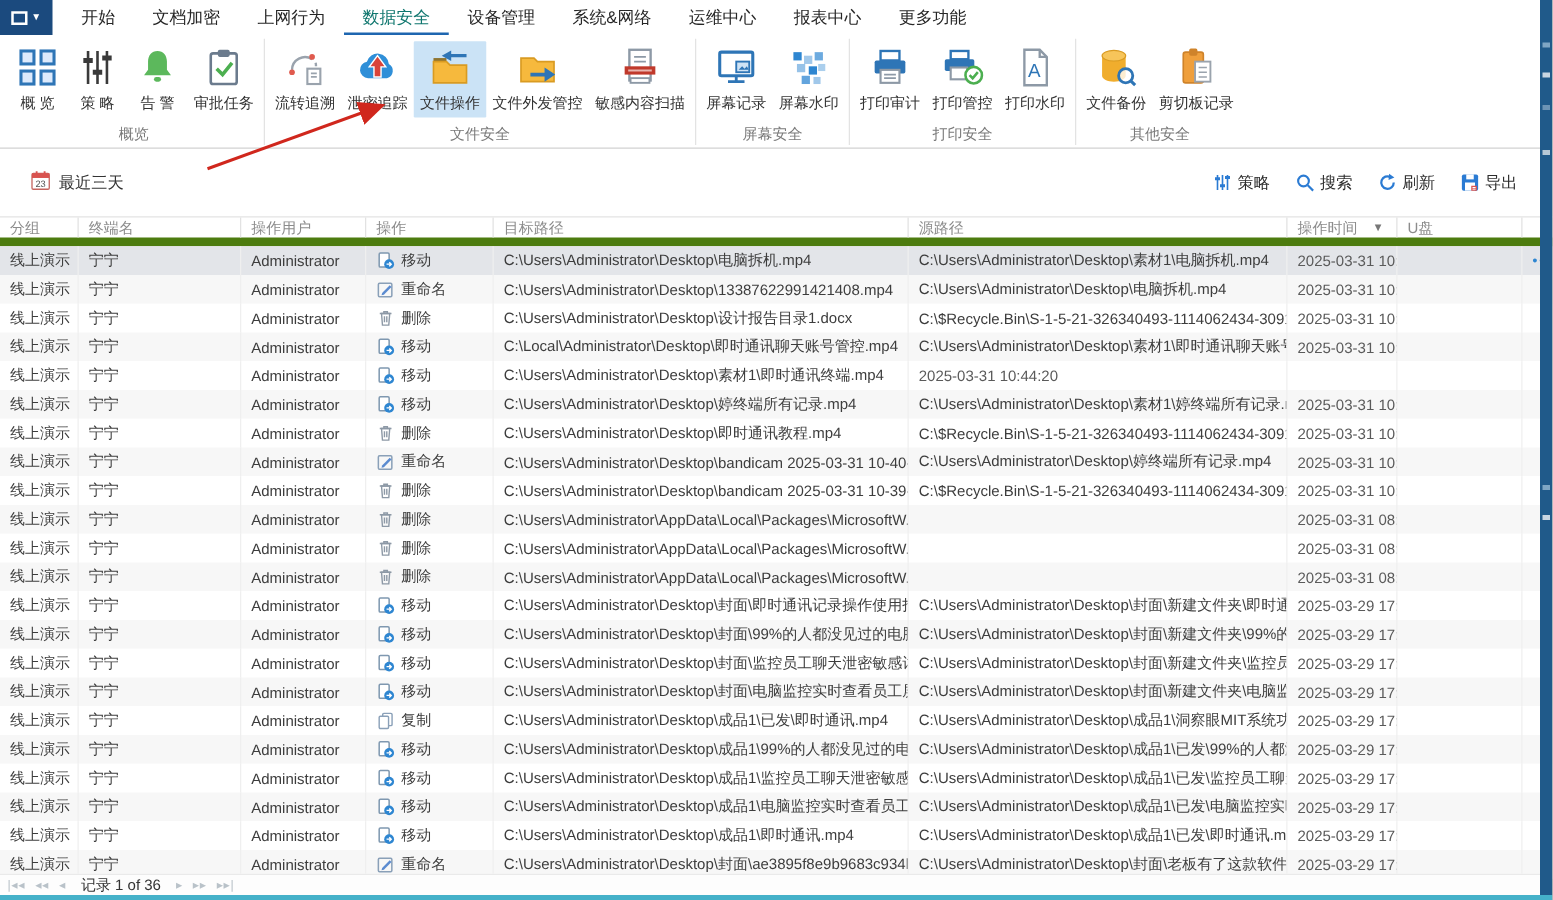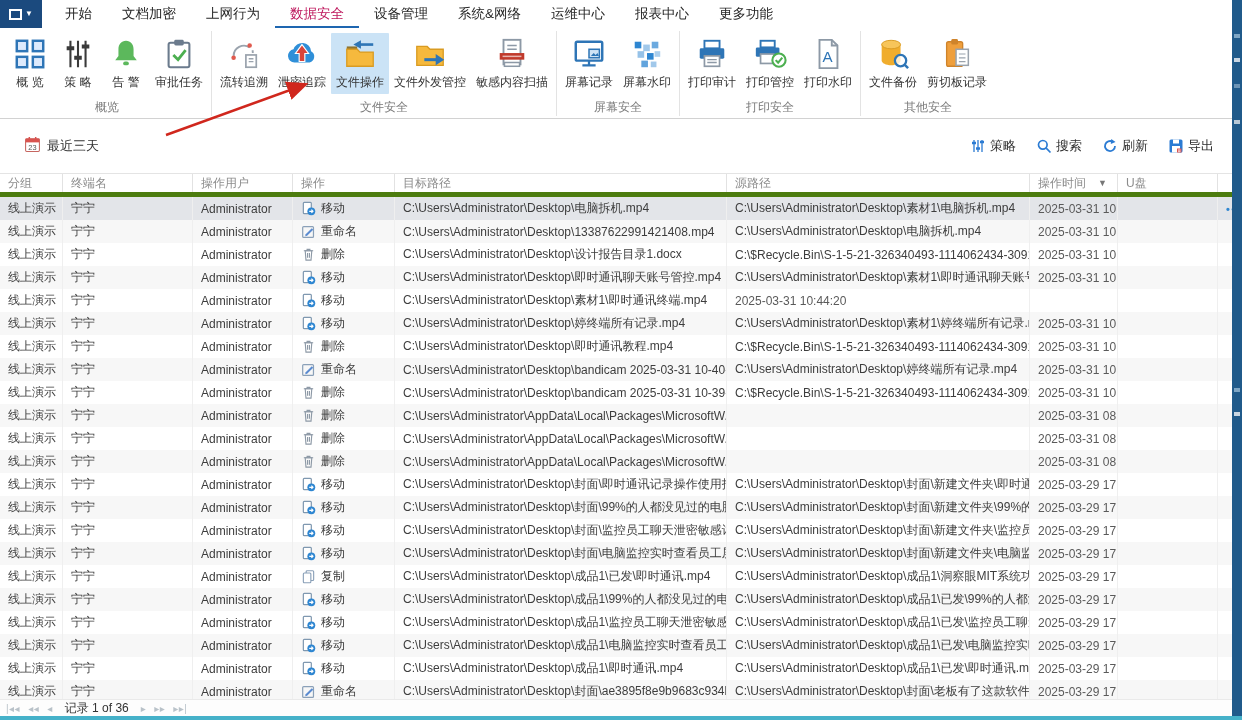--- a/index.html
+++ b/index.html
@@ -9,42 +9,42 @@
     background: #fff; font-family: "Liberation Sans","DejaVu Sans",sans-serif;
     cursor: default; -webkit-user-select:none; user-select:none;
   }
   
   .tabbar { display:flex; height:28px; align-items:stretch; background:#fff; }
   .app-btn { width:42px; background:#1b4a7e; display:flex; align-items:center; justify-content:center; gap:3px; }
   .app-btn .win-glyph { width:13px; height:11px; border:2px solid #fff; background:#1b4a7e; }
   .app-btn .caret { color:#fff; font-size:8px; line-height:8px; }
   .tabs { display:flex; margin-left:8px; }
   .tab { padding:0 15px; display:flex; align-items:center; font-size:13.5px; color:#262626; }
-  .tab.active { color:#be185d; box-shadow: inset 0 -2px 0 #1e66b0; font-family: Liberation Serif, serif; }
+  .tab.active { color:#0f766e; box-shadow: inset 0 -2px 0 #1e66b0; font-family: Liberation Serif, serif; }
   
   .ribbon { position:relative; height:91px; border-bottom:1px solid #d2d2d2; display:flex; align-items:stretch; padding-left:6px; background:#fff; }
   .rgroup { display:flex; flex-direction:column; }
   .rgroup-buttons { display:flex; flex:1; align-items:flex-start; padding-top:5px; }
   .rbtn { display:flex; flex-direction:column; align-items:center; gap:3px; padding:4px 5px 3px; min-width:48px; border-radius:1px; }
   .rbtn svg { width:34px; height:34px; display:block; }
   .rbtn .lbl { font-size:12px; color:#333; white-space:nowrap; }
   .rbtn.hl { background:#cbe3f6; }
   .rgroup-label { text-align:center; font-size:12px; color:#7a7a7a; height:19px; line-height:17px; }
   .rsep { width:1px; background:#e3e3e3; margin:3px 3px 2px 3px; }
   
   .anno-arrow { position:absolute; left:154px; top:74px; width:172px; height:70px; z-index:6; pointer-events:none; }
   
   .filterbar { height:54px; display:flex; align-items:center; padding:0 16px 0 24px; background:#fff; }
   .date-filter { display:flex; align-items:center; gap:6px; font-size:13px; color:#333; }
   .date-filter svg { width:17px; height:17px; }
   .fb-actions { margin-left:auto; display:flex; gap:20px; align-items:center; padding-right:12px; }
   .fb-action { display:flex; align-items:center; gap:4px; font-size:13px; color:#2d2d2d; }
   .fb-action svg { width:16px; height:16px; }
   
-  .table-header { display:grid; height:24px; align-items:stretch; border-top:1px solid #e4e4e4; border-bottom:5px solid #4d7c0f; color:#8c8c8c; font-size:12px; background:#fff; }
+  .table-header { display:grid; height:24px; align-items:stretch; border-top:1px solid #e4e4e4; border-bottom:7px solid #4d7c0f; color:#8c8c8c; font-size:12px; background:#fff; }
   .th { padding:0 8px; border-right:1px solid #e2e2e2; display:flex; align-items:center; white-space:nowrap; overflow:hidden; }
   .th .flt { margin-left:auto; color:#777; font-size:9px; padding-right:2px; }
   .tr { display:grid; height:23px; align-items:stretch; font-size:12px; color:#3d3d3d; background:#fff; }
   .tr.alt { background:#f7f7f7; }
   .tr.selected { background:#e3e5e9; }
   .td { padding:0 8px; white-space:nowrap; overflow:hidden; display:flex; align-items:center; border-right:1px solid #efefef; }
   .td.op svg { width:15px; height:15px; margin-right:5px; flex:none; }
   .td.time { color:#5a5a5a; }
   .dots { color:#2e86d1; font-weight:bold; letter-spacing:1.5px; font-size:11px; }
   
@@ -447,21 +447,21 @@
         <div class="td op">
           <span style="display: flex;">
             <svg viewBox="0 0 16 16">
               <rect x="2.5" y="1.5" width="8.5" height="12" rx="1" fill="#fff" stroke="#7f98b0" stroke-width="1.3"></rect>
               <circle cx="11" cy="11" r="4.2" fill="#2e86d1"></circle>
               <path d="M8.8 11h4m-1.7-1.7L12.8 11l-1.7 1.7" stroke="#fff" stroke-width="1.2" fill="none"></path>
             </svg>
           </span>
           <span>移动</span>
         </div>
-        <div class="td">C:\Users\Administrator\Desktop\即时通讯聊天账号管控.mp4</div>
+        <div class="td">C:\Local\Administrator\Desktop\即时通讯聊天账号管控.mp4</div>
         <div class="td">C:\Users\Administrator\Desktop\素材1\即时通讯聊天账号管...</div>
         <div class="td time">2025-03-31 10:44:20</div>
         <div class="td"></div>
         <div class="td"></div>
       </div>
       <div class="tr" style="grid-template-columns: 63px 130px 100px 102px 332px 303px 88px 100px 14px;">
         <div class="td">线上演示</div>
         <div class="td">宁宁</div>
         <div class="td">Administrator</div>
         <div class="td op">

